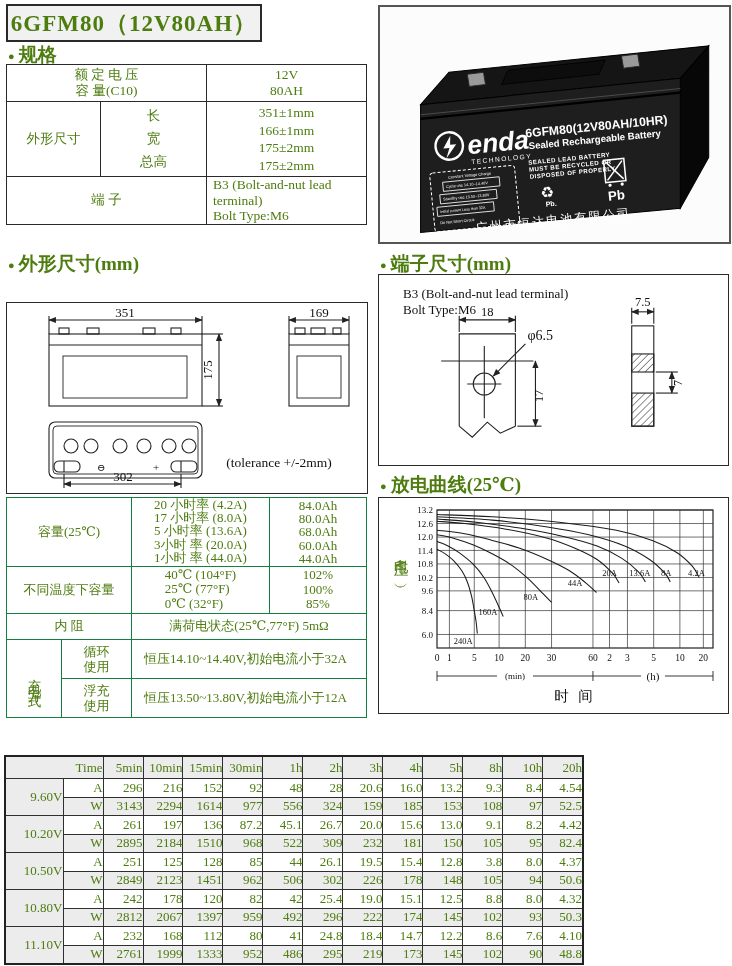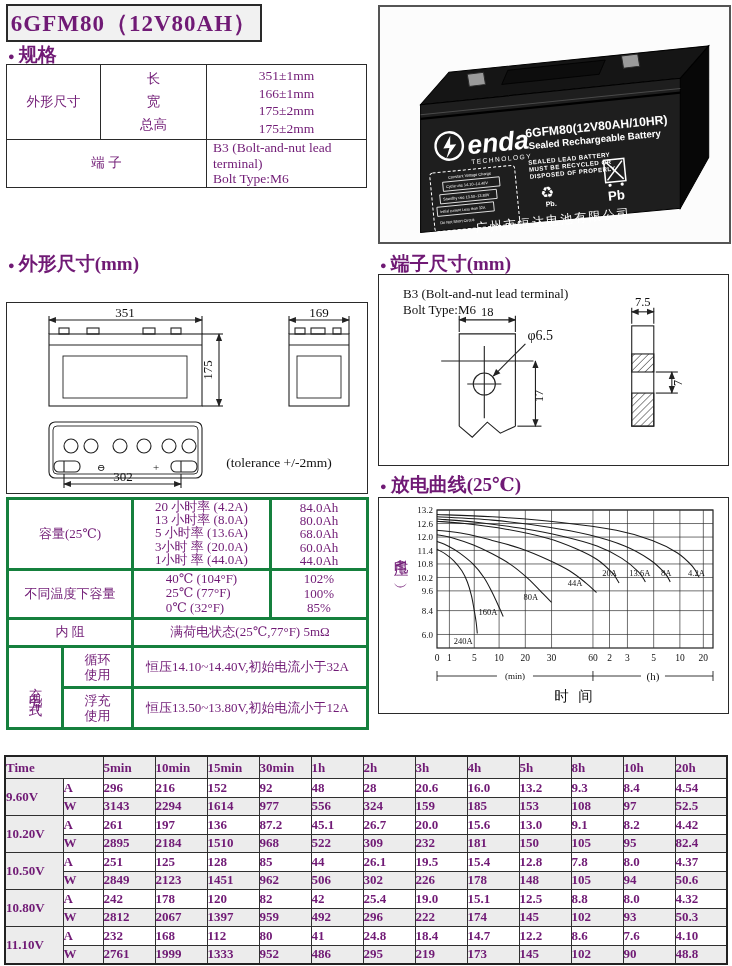--- a/index.html
+++ b/index.html
@@ -1,17 +1,17 @@
 <!DOCTYPE html>
 <html><head>
 <meta charset="utf-8">
 <style>
   html,body{margin:0;padding:0;background:#e8e8e8;}
   .page{position:relative;width:732px;height:966px;background:#ffffff;
-        font-family:"Liberation Serif","DejaVu Serif",serif;color:#701a75;overflow:hidden;}
+        font-family:"Liberation Serif","DejaVu Serif",serif;color:#4d7c0f;overflow:hidden;}
 
   .title-box{position:absolute;left:6px;top:4px;width:252px;height:34px;border:2px solid #2a2a2a;
              background:#f1f1f1;display:flex;align-items:center;justify-content:center;
              font-size:23px;font-weight:700;letter-spacing:1px;}
 
   .sec-head{position:absolute;font-size:19px;font-weight:700;display:flex;align-items:center;gap:4px;white-space:nowrap;}
   .sec-head .bullet{font-size:11px;line-height:1;transform:translateY(1px);}
   #h-spec{left:8px;top:42px;} #h-dims{left:8px;top:251px;} #h-term{left:380px;top:251px;}
   #h-perf{left:8px;top:472px;} #h-chart{left:380px;top:472px;}
 
@@ -33,40 +33,40 @@
 
   
   .draw-box{position:absolute;border:1.5px solid #2a2a2a;background:#fff;}
   #dims-box{left:6px;top:274px;width:360px;height:190px;margin-top:28px;}
   #term-box{left:378px;top:274px;width:349px;height:190px;}
   .draw-box svg{display:block;width:100%;height:100%;}
 
   
   .perf-table{position:absolute;left:6px;top:497px;width:360px;border-collapse:collapse;
               table-layout:fixed;font-size:13px;}
-  .perf-table td{border:3px solid #15803d;text-align:center;padding:0;vertical-align:middle;}
+  .perf-table td{border:1px solid #15803d;text-align:center;padding:0;vertical-align:middle;}
   .perf-table tr.pr1 td{height:66px;} .perf-table tr.pr2 td{height:46px;}
   .perf-table tr.pr3 td{height:25px;} .perf-table tr.pr4 td,.perf-table tr.pr5 td{height:38px;}
   .rate-stack{display:inline-block;text-align:left;line-height:13.2px;}
   .val-stack{line-height:13.2px;} .val-stack3{line-height:14.5px;}
   .rate-stack3{display:inline-block;text-align:left;line-height:14.5px;}
   .vert-label{writing-mode:vertical-rl;text-orientation:upright;letter-spacing:5px;font-size:13.5px;margin:0 auto;}
   .charge-val{text-align:left !important;padding-left:12px !important;margin-top:41px;}
   .lbl2{line-height:15px;}
 
   
   #chart-box{position:absolute;left:378px;top:497px;width:349px;height:215px;border:1.5px solid #2a2a2a;background:#fff;}
   #chart-svg{position:absolute;left:0;top:0;}
   .chart-ylabel{position:absolute;left:12px;top:50px;writing-mode:vertical-rl;font-size:14.5px;
                 letter-spacing:4px;font-weight:400;}
 
   
   .table-title{position:absolute;left:0;top:724px;width:732px;text-align:center;font-size:17.5px;letter-spacing:0.5px;}
-  .big-table{position:absolute;left:4px;top:755px;width:724px;border-collapse:collapse;table-layout:fixed;
-             font-size:13px;text-align:left;border:2px solid #222;font-weight:bold;}
+  .big-table{position:absolute;left:4px;top:755px;width:580px;border-collapse:collapse;table-layout:fixed;
+             font-size:13px;text-align:right;border:2px solid #222;}
   .big-table td{border:1px solid #2f2f2f;height:17.5px;padding:0;}
   .big-table tr.head td{height:21px;}
   .shade{background:#ececec;}
 </style>
 </head>
 <body>
 
 <div class="page">
 
   <div class="title-box">6GFM80（12V80AH）</div>
@@ -92,20 +92,30 @@
     <span>放电曲线(25℃)</span>
   </div>
 
   <table class="spec-table">
     <colgroup>
         <col style="width:94px">
         <col style="width:106px">
         <col style="width:160px">
       </colgroup>
     <tbody>
+        <tr class="r1">
+      <td colspan="2" class="two-line">
+        <div>额 定 电 压</div>
+        <div>容 量(C10)</div>
+      </td>
+      <td class="two-line">
+        <div>12V</div>
+        <div>80AH</div>
+      </td>
+    </tr>
     <tr class="r2">
       <td>外形尺寸</td>
       <td>
         <div class="dim-sub">
           <div>长</div>
           <div>宽</div>
           <div>总高</div>
         </div>
       </td>
       <td class="dim-vals">
@@ -275,21 +285,21 @@
   <table class="perf-table">
     <colgroup>
         <col style="width:55px">
         <col style="width:70px">
         <col style="width:138px">
         <col style="width:97px">
       </colgroup>
     <tbody>
         <tr class="pr1">
       <td colspan="2">容量(25℃)</td>
-      <td><div class="rate-stack" id="cap-rates"><div>20 小时率 (4.2A)</div><div>13 小时率 (8.0A)</div><div>5 小时率  (13.6A)</div><div>3小时 率  (20.0A)</div><div>1小时 率  (44.0A)</div></div></td>
+      <td><div class="rate-stack" id="cap-rates"><div>20 小时率 (4.2A)</div><div>17 小时率 (8.0A)</div><div>5 小时率  (13.6A)</div><div>3小时 率  (20.0A)</div><div>1小时 率  (44.0A)</div></div></td>
       <td class="val-stack" id="cap-values">
             <div>84.0Ah</div>
             <div>80.0Ah</div>
             <div>68.0Ah</div>
             <div>60.0Ah</div>
             <div>44.0Ah</div>
           </td>
     </tr>
     <tr class="pr2">
       <td colspan="2">不同温度下容量</td>
@@ -498,21 +508,21 @@
           <td>A</td>
           <td>251</td>
           <td>125</td>
           <td>128</td>
           <td>85</td>
           <td>44</td>
           <td>26.1</td>
           <td>19.5</td>
           <td>15.4</td>
           <td>12.8</td>
-          <td>7.8</td>
+          <td>3.8</td>
           <td>8.0</td>
           <td>4.37</td>
         </tr>
         <tr>
           <td class="shade">W</td>
           <td class="shade">2849</td>
           <td class="shade">2123</td>
           <td class="shade">1451</td>
           <td class="shade">962</td>
           <td class="shade">506</td>

